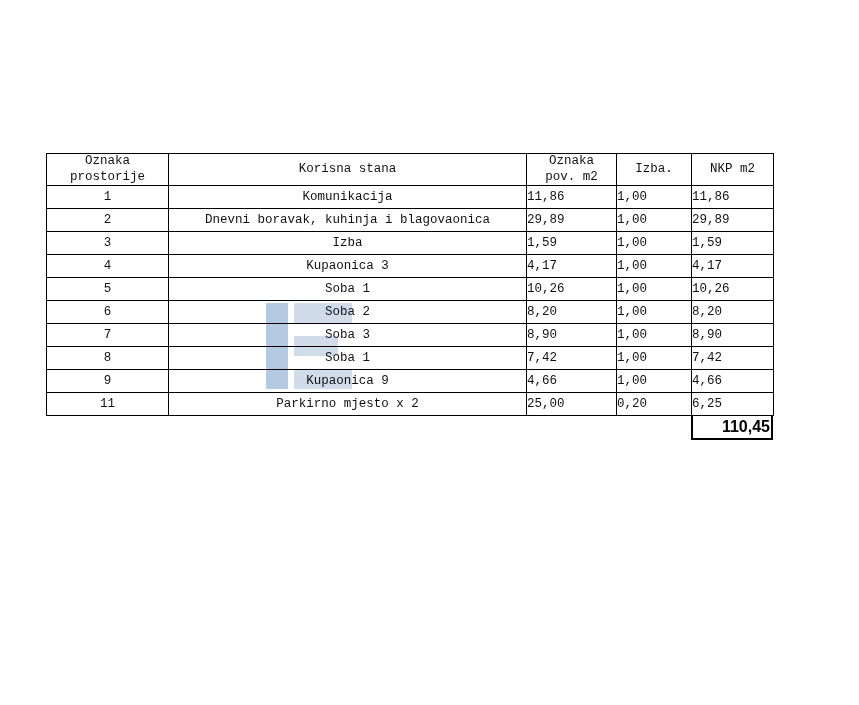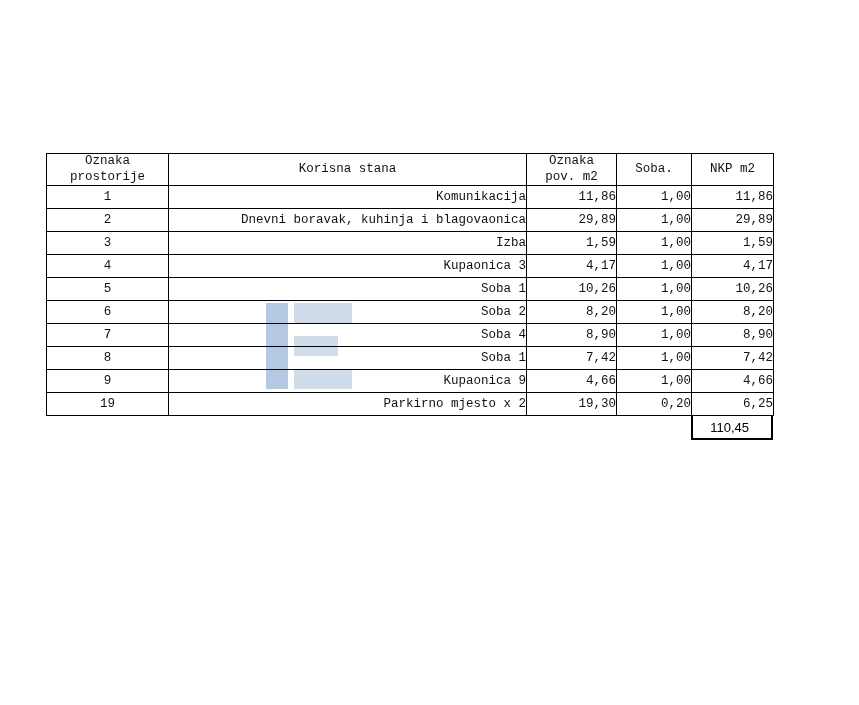--- a/index.html
+++ b/index.html
@@ -59,25 +59,24 @@
   }
 
   thead th .hdr-line {
     display: block;
   }
 
   td.code {
     text-align: center;
   }
   td.name {
-    text-align: right;
+    text-align: center;
     padding-left: 7px;
   }
   td.num {
-    text-align: right;
     padding-right: 7px;
   }
 
   
   .total-row {
     width: 727px;
     display: flex;
     justify-content: flex-end;
     margin-top: 0px;
     position: relative;
@@ -85,23 +84,23 @@
   }
   .total-box {
     width: 82px;
     height: 24px;
     border: 2px solid #000000;
     border-top: none;
     box-sizing: border-box;
     display: flex;
     align-items: center;
     justify-content: flex-end;
-    padding-right: 22px;
-    font-size: 13px;
-    font-weight: normal;
+    padding-right: 1px;
+    font-size: 16px;
+    font-weight: bold;
     color: #000000;
     background: #ffffff;
   }
 
   
   .watermark {
     position: absolute;
     left: 266px;
     top: 303px;
     z-index: 1;
@@ -174,21 +173,21 @@
           <span class="hdr-line">prostorije</span>
         </th>
         <th>
           <span class="hdr-line">Korisna stana</span>
         </th>
         <th>
           <span class="hdr-line">Oznaka</span>
           <span class="hdr-line">pov. m2</span>
         </th>
         <th>
-          <span class="hdr-line">Soba.</span>
+          <span class="hdr-line">Izba.</span>
         </th>
         <th>
           <span class="hdr-line">NKP m2</span>
         </th>
       </tr>
     </thead>
     <tbody>
       <tr>
         <td class="code">1</td>
         <td class="name">Komunikacija</td>
@@ -226,43 +225,43 @@
       </tr>
       <tr>
         <td class="code">6</td>
         <td class="name">Soba 2</td>
         <td class="num">8,20</td>
         <td class="num">1,00</td>
         <td class="num">8,20</td>
       </tr>
       <tr>
         <td class="code">7</td>
-        <td class="name">Soba 4</td>
+        <td class="name">Soba 3</td>
         <td class="num">8,90</td>
         <td class="num">1,00</td>
         <td class="num">8,90</td>
       </tr>
       <tr>
         <td class="code">8</td>
         <td class="name">Soba 1</td>
         <td class="num">7,42</td>
         <td class="num">1,00</td>
         <td class="num">7,42</td>
       </tr>
       <tr>
         <td class="code">9</td>
         <td class="name">Kupaonica 9</td>
         <td class="num">4,66</td>
         <td class="num">1,00</td>
         <td class="num">4,66</td>
       </tr>
       <tr>
-        <td class="code">19</td>
+        <td class="code">11</td>
         <td class="name">Parkirno mjesto x 2</td>
-        <td class="num">19,30</td>
+        <td class="num">25,00</td>
         <td class="num">0,20</td>
         <td class="num">6,25</td>
       </tr>
     </tbody>
   </table>
 
   <div class="total-row">
     <div class="total-box">110,45</div>
   </div>
 </div>

